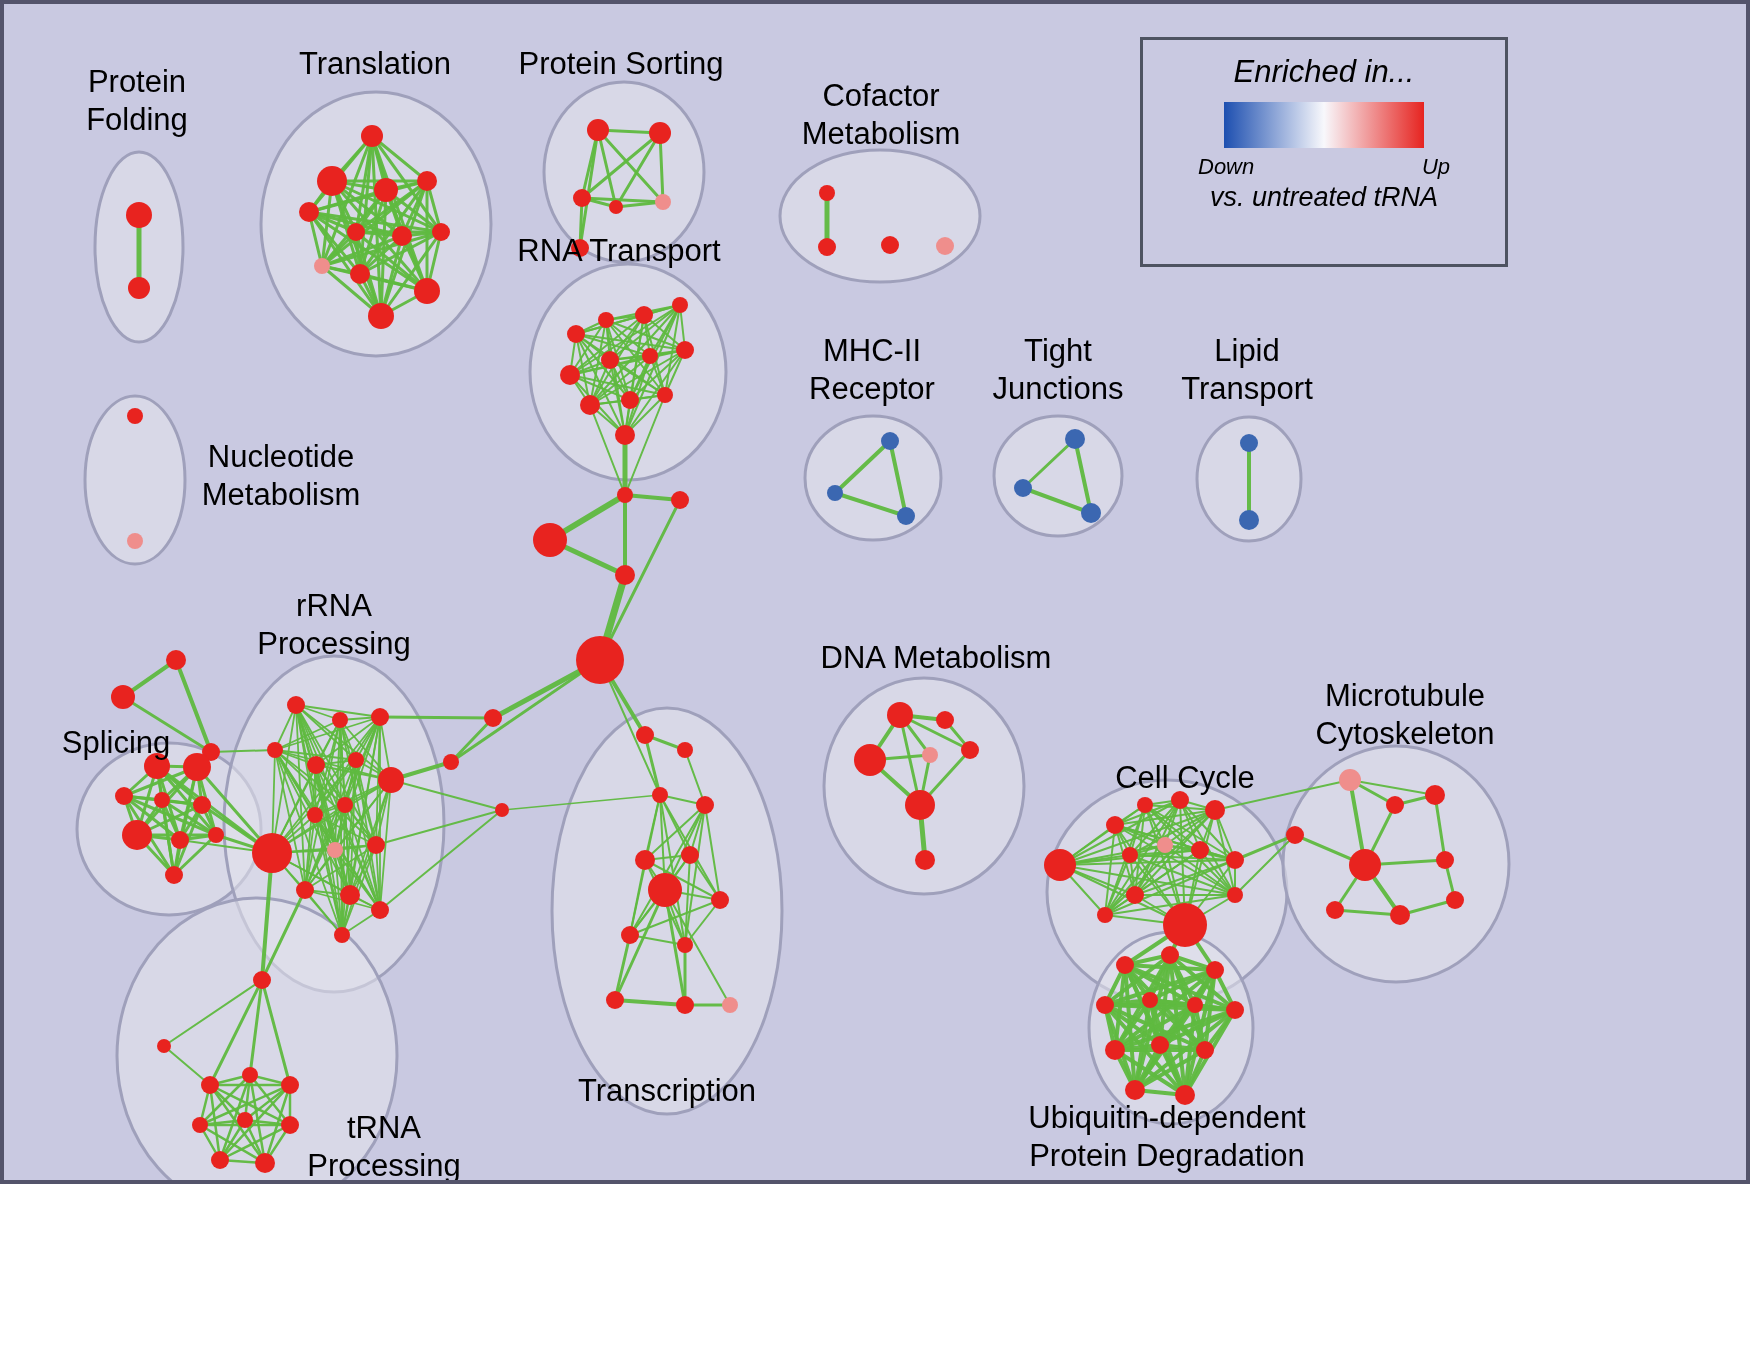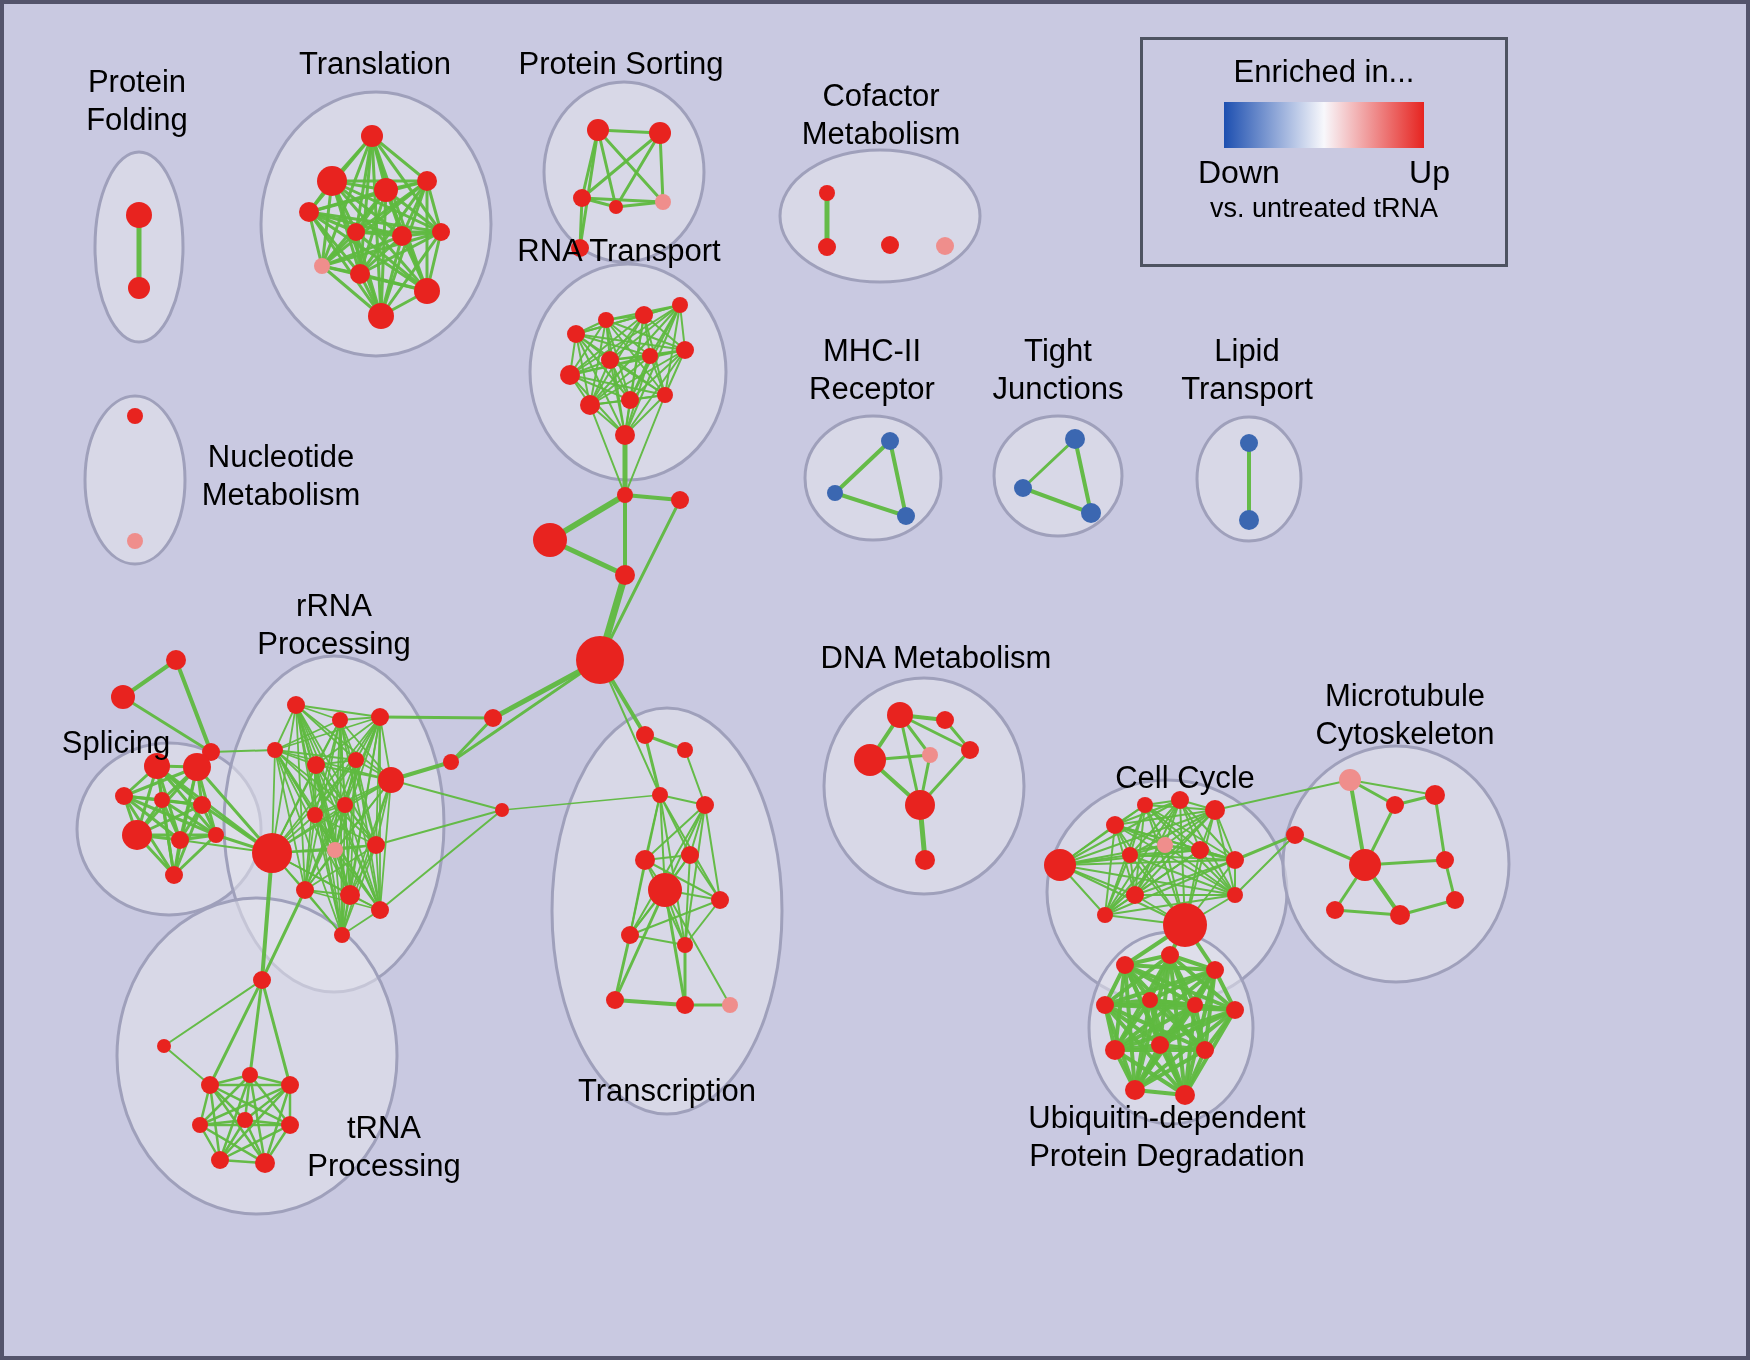--- a/index.html
+++ b/index.html
@@ -1,48 +1,49 @@
 <!DOCTYPE html>
 <html><head>
 <meta charset="utf-8">
 <style>
   html, body { margin: 0; padding: 0; background: #ffffff; }
   .stage {
     position: relative;
     width: 1750px;
-    height: 1360px;
+    height: 1184px;
     background: #c9c9e1;
     border: 4px solid #54546b;
     box-sizing: border-box;
     overflow: hidden;
     font-family: "Liberation Sans", sans-serif;
   }
   svg#net { position: absolute; left: 0; top: 0; }
   .legend {
     position: absolute;
     left: 1136px;
     top: 33px;
     width: 368px;
     height: 230px;
     border: 3px solid #4e5361;
     box-sizing: border-box;
     text-align: center;
     color: #000;
+    font-style: italic;
   }
   .legend-title { font-size: 31px; margin-top: 14px; }
   .legend-bar {
     width: 200px; height: 46px;
     margin: 12px auto 6px auto;
   }
   .legend-row {
     width: 252px;
     margin: 0 auto;
     display: flex;
     justify-content: space-between;
-    font-size: 32px;
+    font-size: 22px;
   }
   .legend-caption { font-size: 27px; line-height: 1.3; }
   .legend-caption.first { margin-top: 8px; }
 </style>
 </head>
 <body>
 
 <div class="stage">
   <svg id="net" width="1750" height="1360" viewBox="0 0 1750 1360">
       <ellipse cx="135" cy="243" rx="44" ry="95" fill="#e4e4ed" fill-opacity="0.55" stroke="#9fa0bb" stroke-width="3"></ellipse>

